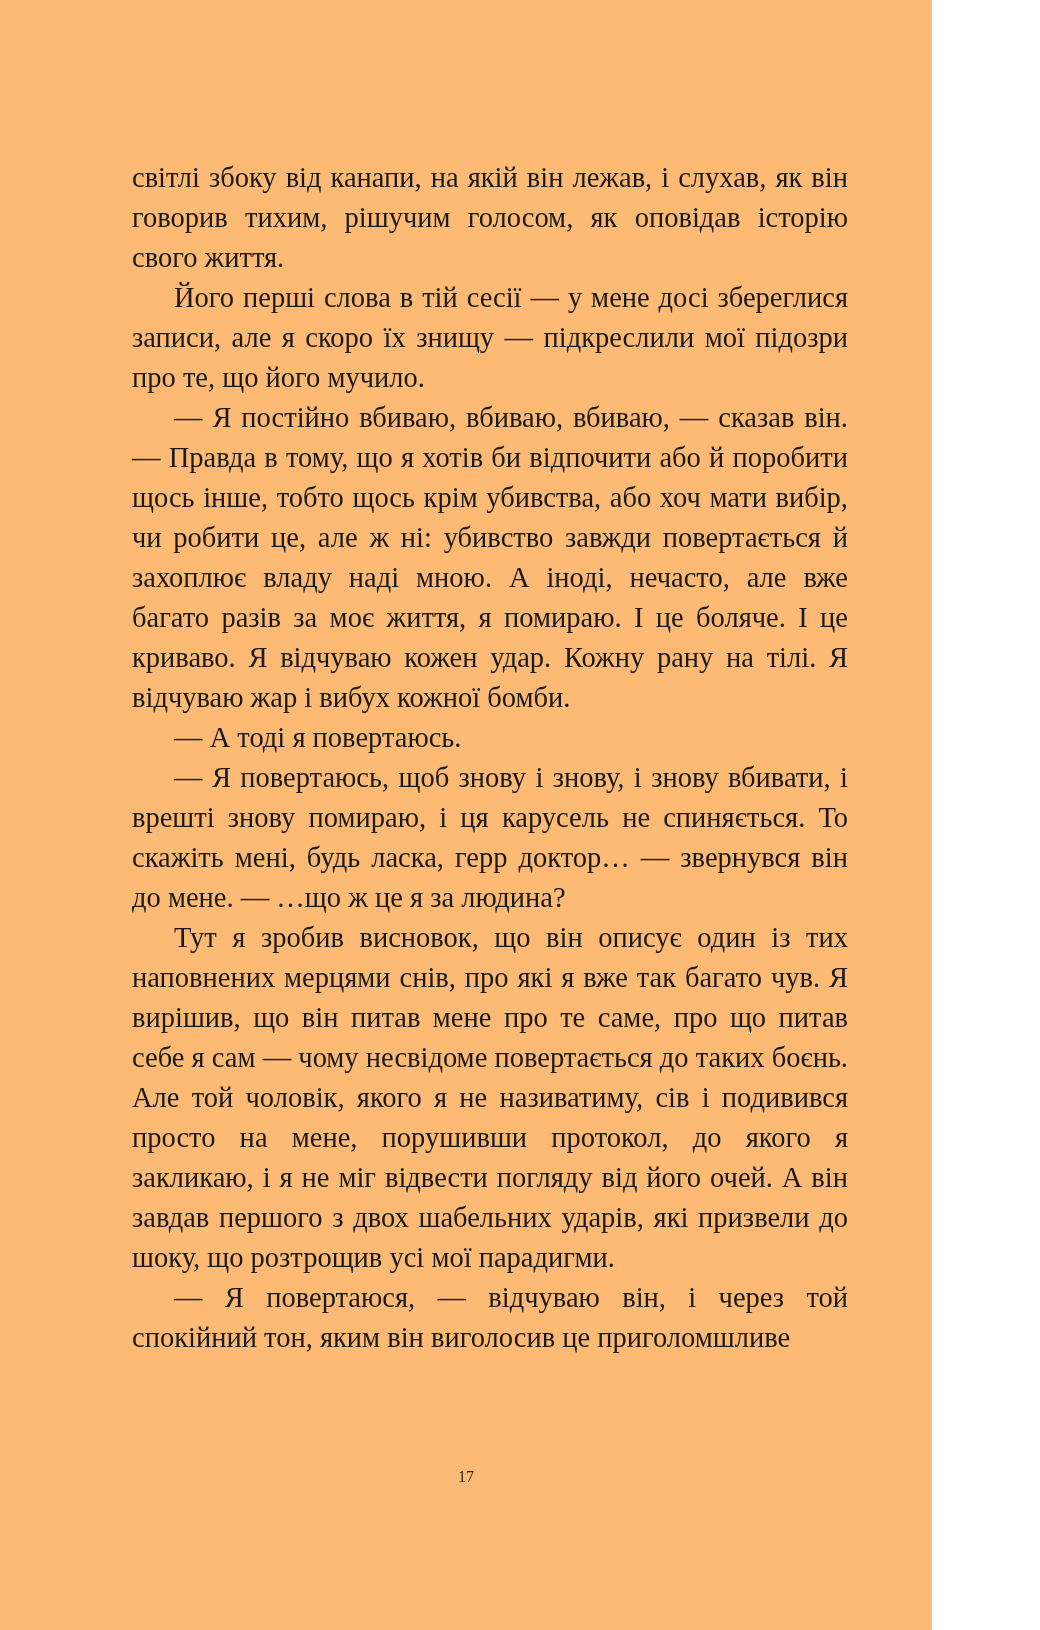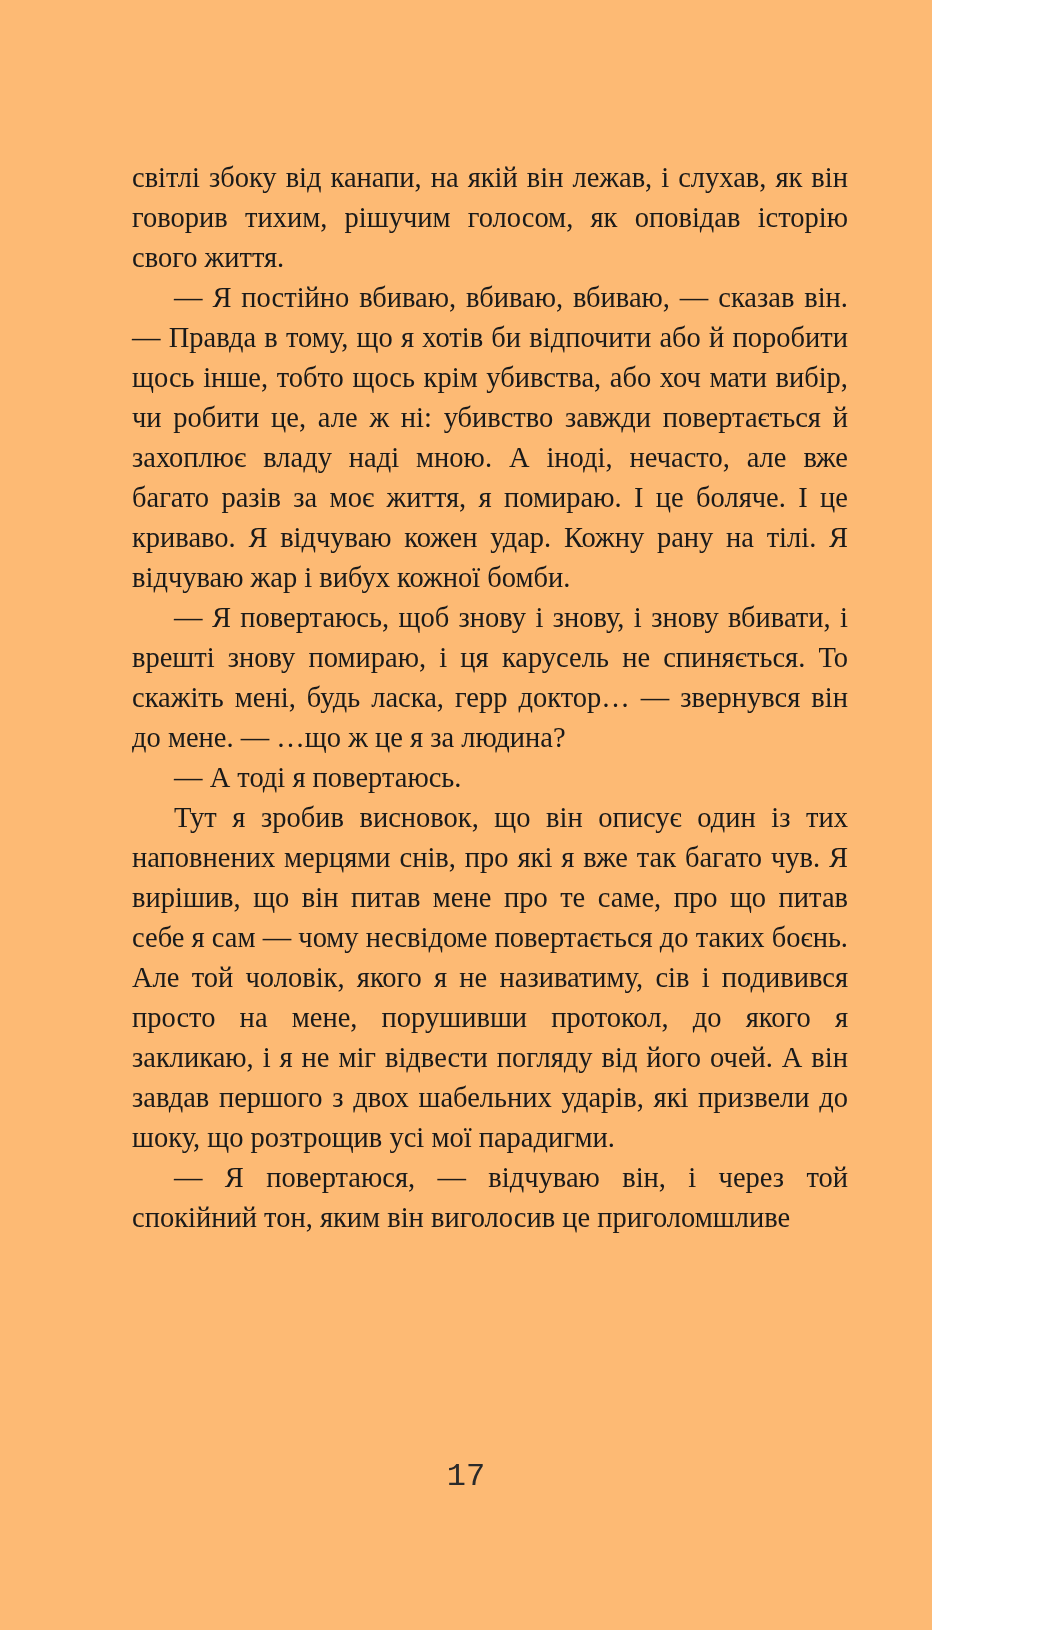--- a/index.html
+++ b/index.html
@@ -41,35 +41,36 @@
   .para:last-of-type {
     text-align: justify;
   }
   
   .folio {
     position: absolute;
     left: 0;
     right: 0;
     top: 1462px;
     text-align: center;
-    font-family: Liberation Mono, monospace;
-    font-size: 32px;
+    font-family: Liberation Serif, serif;
+    font-size: 16px;
     line-height: 30px;
     color: #2a2a2a;
   }
 </style>
 </head>
 <body>
 
 <div class="page">
 
   <div class="text-block">
     <p class="para continuation">світлі збоку від канапи, на якій він лежав, і слухав, як він говорив тихим, рішучим голосом, як оповідав історію свого життя.</p>
+    <p class="para">Його перші слова в тій сесії — у мене досі збереглися записи, але я скоро їх знищу — підкреслили мої підозри про те, що його мучило.</p>
     <p class="para">— Я постійно вбиваю, вбиваю, вбиваю, — сказав він. — Правда в тому, що я хотів би відпочити або й поробити щось інше, тобто щось крім убивства, або хоч мати вибір, чи робити це, але ж ні: убивство завжди повертається й захоплює владу наді мною. А іноді, нечасто, але вже багато разів за моє життя, я помираю. І це боляче. І це криваво. Я відчуваю кожен удар. Кожну рану на тілі. Я відчуваю жар і вибух кожної бомби.</p>
+    <p class="para">— А тоді я повертаюсь.</p>
     <p class="para">— Я повертаюсь, щоб знову і знову, і знову вбивати, і врешті знову помираю, і ця карусель не спиняється. То скажіть мені, будь ласка, герр доктор… — звернувся він до мене. — …що ж це я за людина?</p>
-    <p class="para">— А тоді я повертаюсь.</p>
     <p class="para">Тут я зробив висновок, що він описує один із тих наповнених мерцями снів, про які я вже так багато чув. Я вирішив, що він питав мене про те саме, про що питав себе я сам — чому несвідоме повертається до таких боєнь. Але той чоловік, якого я не називатиму, сів і подивився просто на мене, порушивши протокол, до якого я закликаю, і я не міг відвести погляду від його очей. А він завдав першого з двох шабельних ударів, які призвели до шоку, що розтрощив усі мої парадигми.</p>
     <p class="para">— Я повертаюся, — відчуваю він, і через той спокійний тон, яким він виголосив це приголомшливе</p>
   </div>
 
   <div class="folio">17</div>
 
 </div>
 
 </body></html>

